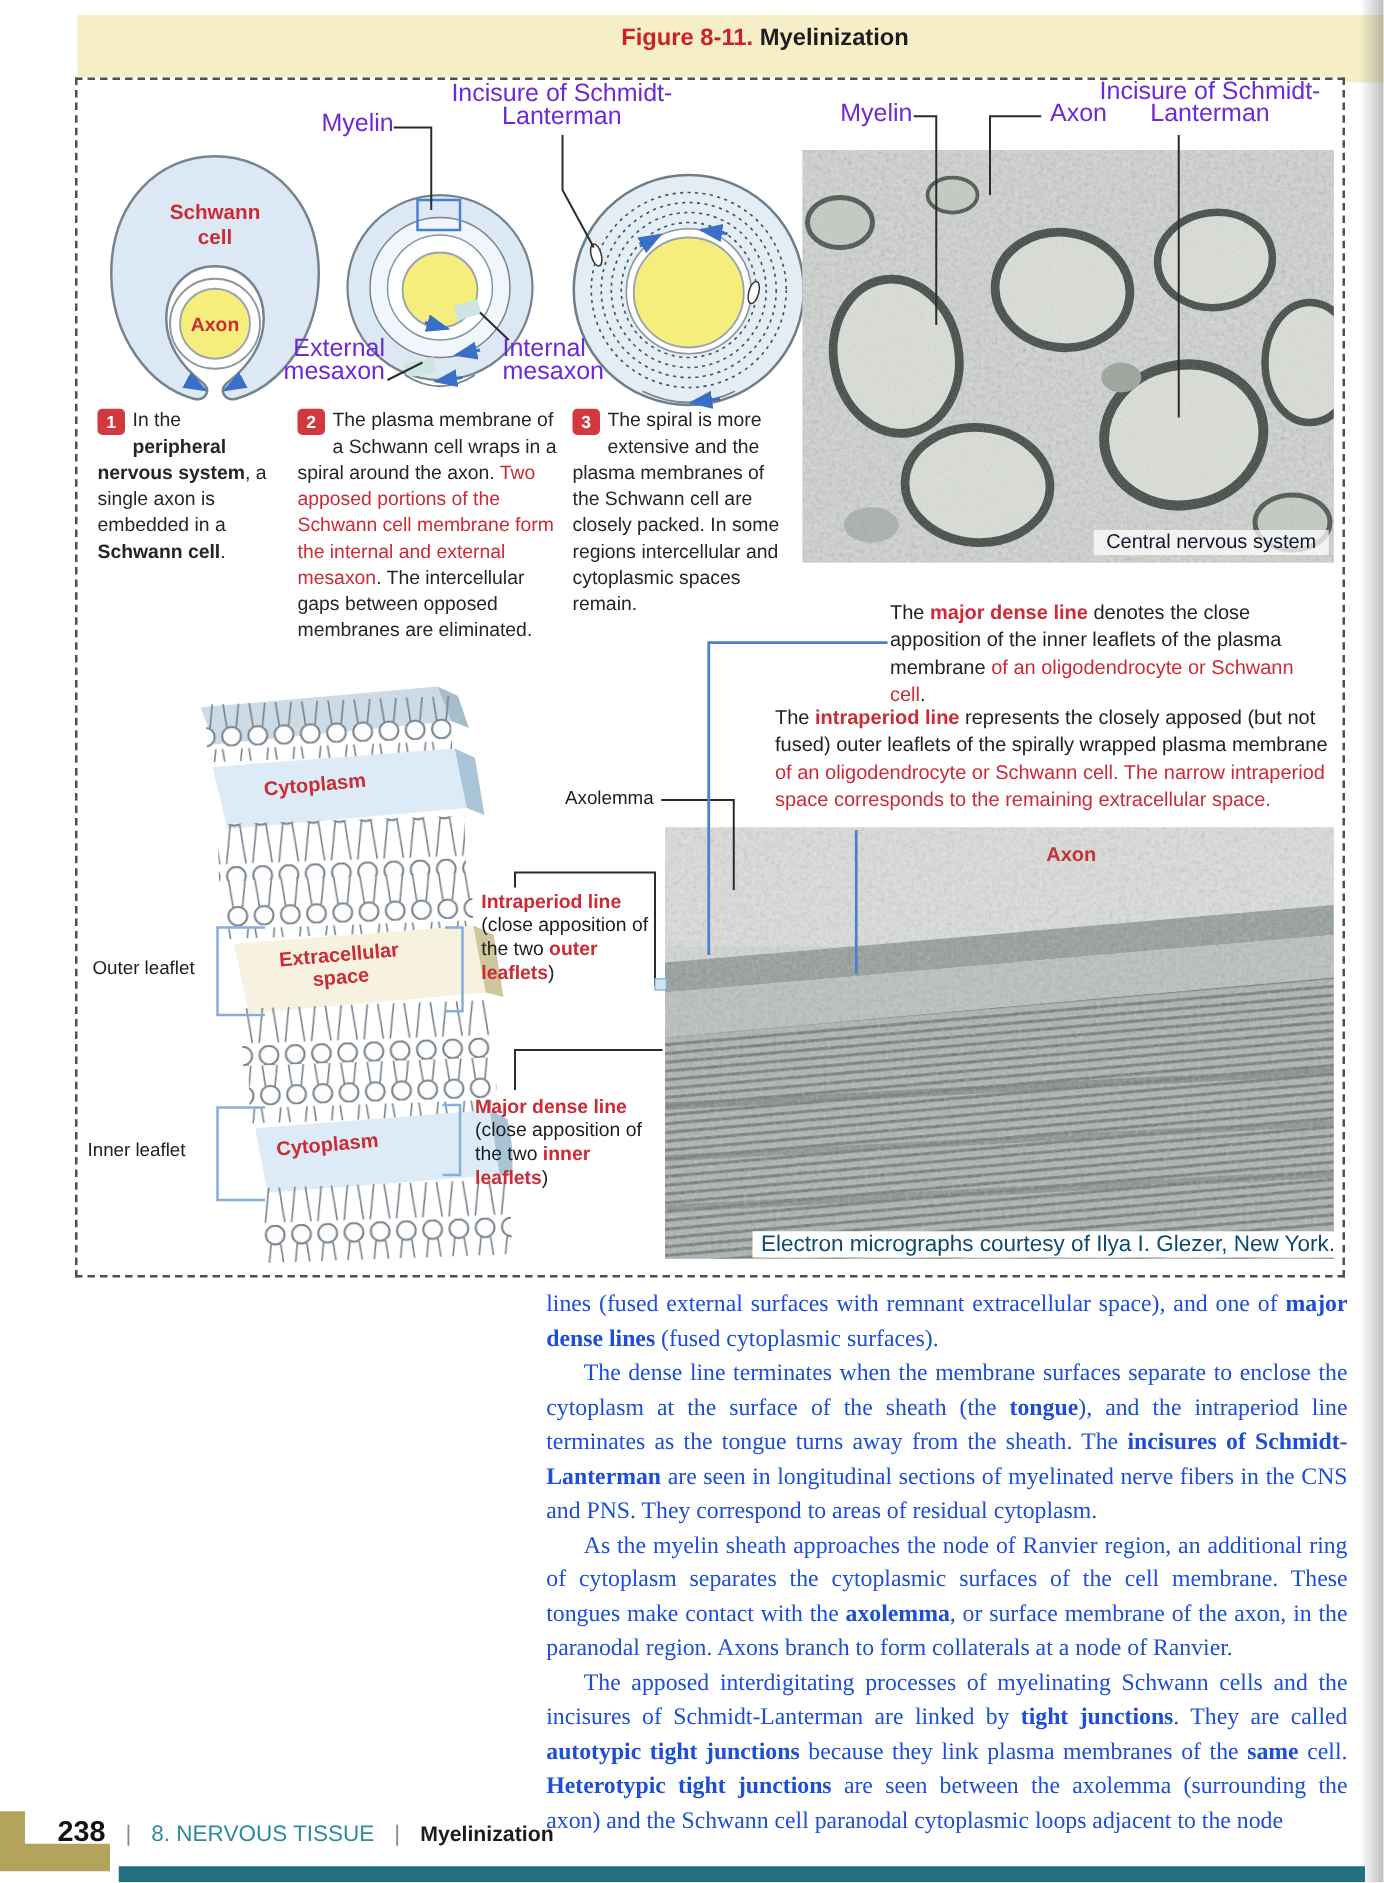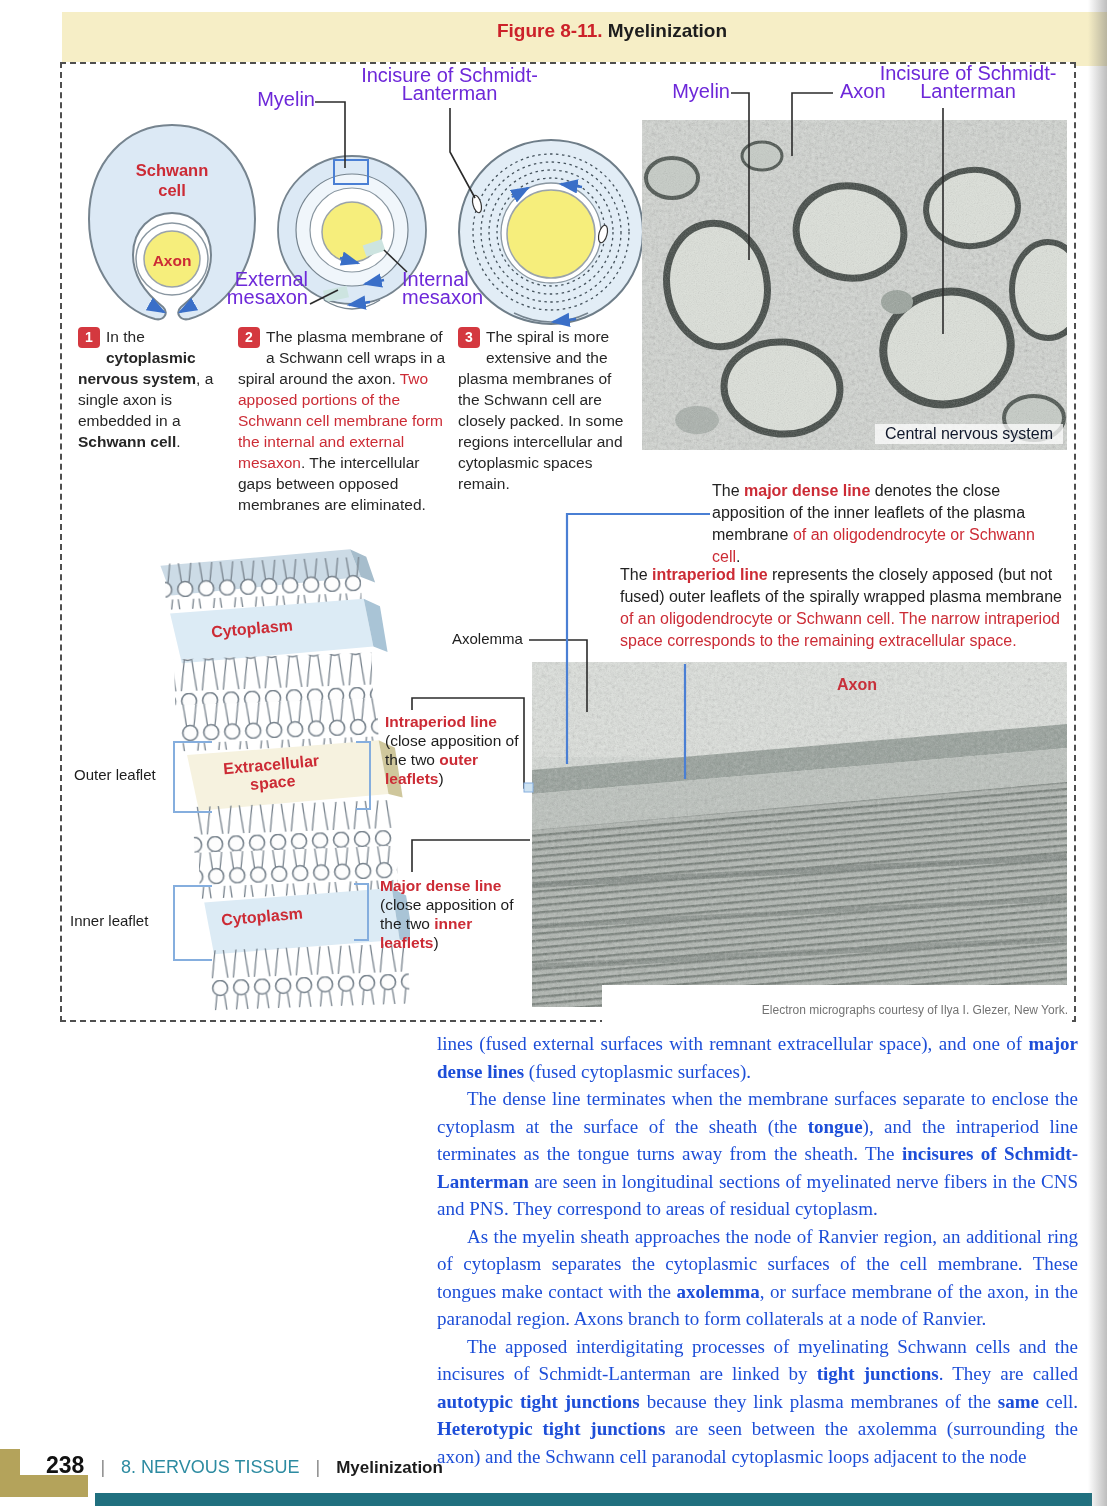--- a/index.html
+++ b/index.html
@@ -26,21 +26,21 @@
   .caption{font-size:15.5px;line-height:21px;color:#262626;}
   .badge{display:inline-block;width:22px;height:21px;background:#d4383f;border-radius:4px;
          color:#fff;font-weight:700;font-size:14px;text-align:center;line-height:21px;
          margin-right:6px;float:left;margin-top:1px;}
 
   .em-box{background:#d6dad5;}
   .em-overlay{position:absolute;right:4px;bottom:6px;background:rgba(255,255,255,0.74);
               padding:1px 10px;font-size:16px;color:#0f172a;}
   .em-axon-label{position:absolute;left:280px;top:14px;width:90px;text-align:center;
                  color:#c8303a;font-weight:700;font-size:16px;}
-  .credit{font-size:12px;color:#737373;background:#fff;text-align:right;padding:18px 4px;}
+  .credit{font-size:18px;color:#0c4a6e;background:#fff;text-align:right;padding:0 4px;}
 
   .desc{font-size:16px;line-height:22px;color:#222;}
 
   .mem-label{color:#cc2b35;font-weight:700;font-size:16px;transform:rotate(-5deg);
              text-align:center;line-height:18px;}
   .leaflet-label,.axo-label{font-size:15px;color:#1d1d1d;}
 
   .side-label{font-size:15px;line-height:19px;color:#1d1d1d;}
 
   
@@ -145,21 +145,21 @@
       <ellipse cx="23" cy="69" rx="4" ry="9" fill="#ffffff" stroke="#333" stroke-width="1.2" transform="rotate(-15 23 69)"></ellipse>
       <ellipse cx="149" cy="99" rx="4" ry="9" fill="#ffffff" stroke="#333" stroke-width="1.2" transform="rotate(15 149 99)"></ellipse>
       <line x1="58" y1="62" x2="74" y2="53" stroke="#3a6fc8" stroke-width="2.4" marker-end="url(#arrB)"></line>
       <line x1="128" y1="52" x2="107" y2="49" stroke="#3a6fc8" stroke-width="2.4" marker-end="url(#arrB)"></line>
       <line x1="122" y1="184" x2="99" y2="187" stroke="#3a6fc8" stroke-width="2.4" marker-end="url(#arrB)"></line>
     </svg>
     <div class="diag-label" style="left:295px;top:2px;width:185px;text-align:center">Incisure of Schmidt-Lanterman</div>
 
     <div class="caption" style="left:16px;top:262px;width:138px">
       <span class="badge">1</span>
-      <span><span>In the </span><span class="b">cytoplasmic nervous system</span><span>, a single axon is embedded in a </span><span class="b">Schwann cell</span><span>.</span></span>
+      <span><span>In the </span><span class="b">peripheral nervous system</span><span>, a single axon is embedded in a </span><span class="b">Schwann cell</span><span>.</span></span>
     </div>
     <div class="caption" style="left:176px;top:262px;width:212px">
       <span class="badge">2</span>
       <span><span>The plasma membrane of a Schwann cell wraps in a spiral around the axon. </span><span class="r">Two apposed portions of the Schwann cell membrane form the internal and external mesaxon</span><span>. The intercellular gaps between opposed membranes are eliminated.</span></span>
     </div>
     <div class="caption" style="left:396px;top:262px;width:178px">
       <span class="badge">3</span>
       <span><span>The spiral is more extensive and the plasma membranes of the Schwann cell are closely packed. In some regions intercellular and cytoplasmic spaces remain.</span></span>
     </div>
 

